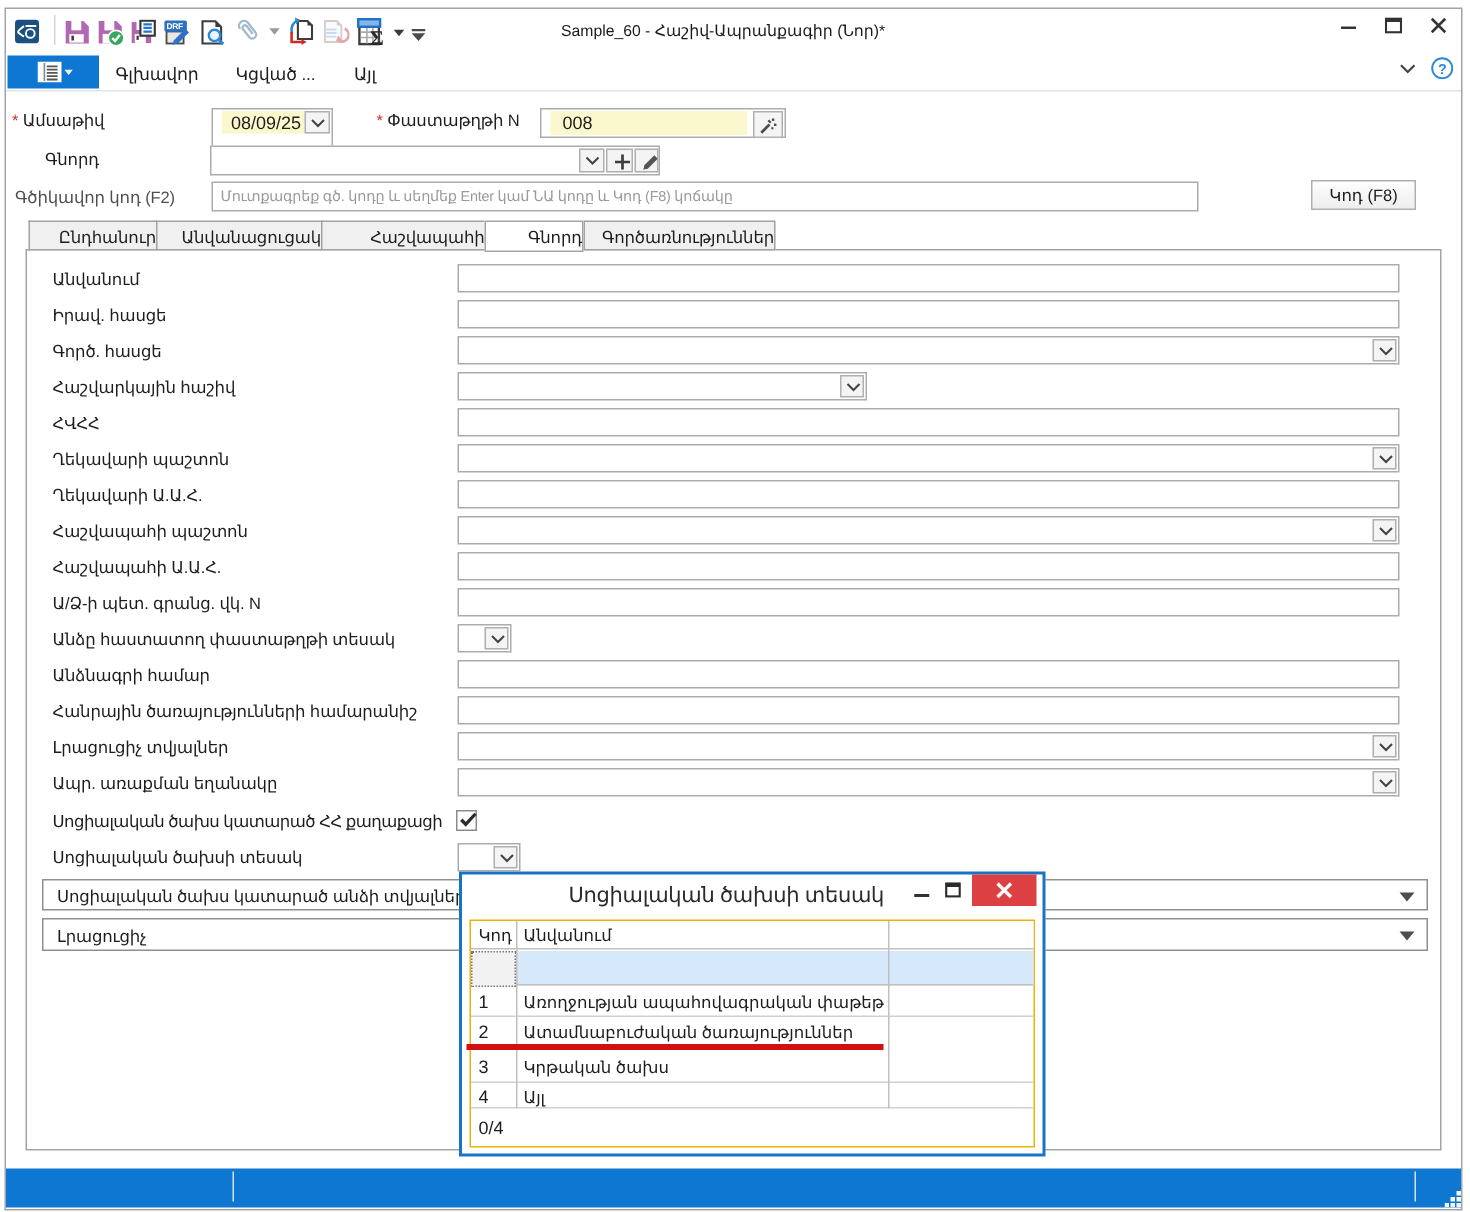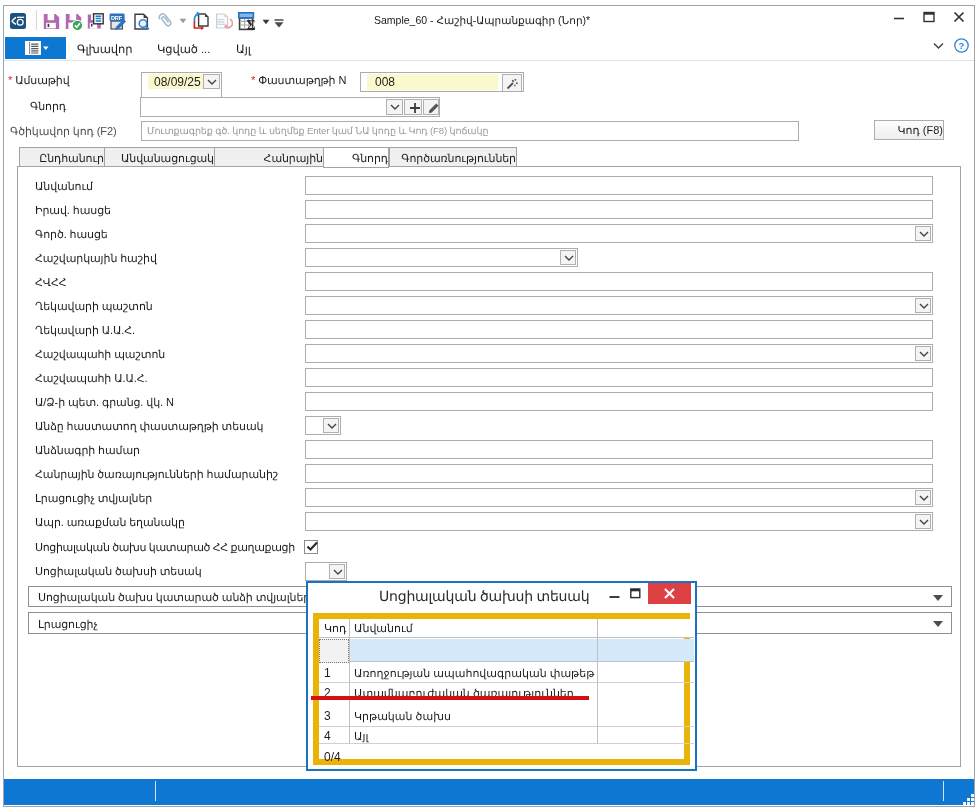--- a/index.html
+++ b/index.html
@@ -165,27 +165,27 @@
       <svg style="position:absolute;left:3px;top:2px" width="13" height="13" viewBox="0 0 13 13">
         <path d="M2 11 l0.7-3 6.5-6.5 2.3 2.3-6.5 6.5z" fill="#555"></path>
         <path d="M2 11 l3-0.7-2.3-2.3z" fill="#555"></path>
       </svg>
     </div>
 </div>
 <div class="lbl" style="left:10px;top:125px;color:#4f4f4f">Գծիկավոր կոդ (F2)</div>
 <div class="fld" style="left:141px;top:121px;width:658px;height:20px">
   <div style="position:absolute;left:5px;top:3px;font-size:9.6px;letter-spacing:-.15px;color:#9a9a9a;white-space:nowrap">Մուտքագրեք գծ. կոդը և սեղմեք Enter կամ ՆԱ կոդը և Կոդ (F8) կոճակը</div>
 </div>
-<div class="abs" style="left:874px;top:120px;width:70px;height:20px;border:1px solid #aeaeae;background:linear-gradient(#fdfdfd,#eeeeee);font-size:11px;color:#1d1d1d;text-align:right;padding-top:3px">Կոդ (F8)</div>
+<div class="abs" style="left:874px;top:120px;width:70px;height:20px;border:1px solid #aeaeae;background:linear-gradient(#fdfdfd,#eeeeee);font-size:11px;color:#1d1d1d;text-align:center;padding-top:3px">Կոդ (F8)</div>
 
 <div class="abs" style="left:17px;top:166px;width:944px;height:601px;border:1px solid #a3a3a3;background:#fff"></div>
 <div id="tabstrip" class="abs" style="left:19px;top:147px;height:20px;font-size:11px">
   <div class="tab" style="left:0;width:85px">Ընդհանուր</div>
   <div class="tab" style="left:85px;width:110px">Անվանացուցակ</div>
-  <div class="tab" style="left:195px;width:109px">Հանրային</div>
+  <div class="tab" style="left:195px;width:109px">Հաշվապահի</div>
   <div class="tab act" style="left:304px;width:66px">Գնորդ</div>
   <div class="tab" style="left:370px;width:128px">Գործառնություններ</div>
 </div>
 <style>
 .tab{position:absolute;top:0;height:20px;background:#f0f0f0;border:1px solid #a3a3a3;border-right:none;text-align:right;padding-top:4px;color:#1d1d1d;letter-spacing:-.1px}
 #tabstrip .tab:last-child{border-right:1px solid #a3a3a3}
 .tab.act{background:#fff;height:21px;border-right:1px solid #a3a3a3;z-index:3}
 </style>
 
 <div class="lbl" style="left:35px;top:180px">Անվանում</div>
@@ -291,21 +291,21 @@
   <svg class="abs" style="left:322px;top:5px" width="11" height="11" viewBox="0 0 11 11">
       <rect x="0.8" y="1" width="9" height="8.6" fill="none" stroke="#2b2b2b" stroke-width="1.4"></rect>
       <path d="M0.8 2.1 h9" stroke="#2b2b2b" stroke-width="2.4"></path>
     </svg>
   <div class="abs" style="left:340px;top:0px;width:43px;height:21px;background:#dd4042">
     <svg style="position:absolute;left:15px;top:4px" width="13" height="13" viewBox="0 0 13 13">
         <path d="M2 2 L11 11 M11 2 L2 11" stroke="#fff" stroke-width="2.2"></path>
       </svg>
   </div>
 
-  <div class="abs" style="left:5px;top:30px;width:377px;height:152px;border:6px solid #eab308">
+  <div class="abs" style="left:5px;top:30px;width:377px;height:152px;border:1px solid #eab308">
 
     <div class="abs" style="left:0;top:0;width:375px;height:19px;border-bottom:1px solid #c0c0c0;background:#fff"></div>
     <div class="abs" style="left:5px;top:3px;font-size:11px;color:#1d1d1d">Կոդ</div>
     <div class="abs" style="left:35px;top:3px;font-size:11px;color:#1d1d1d">Անվանում</div>
 
     <div class="abs" style="left:0;top:20px;width:375px;height:23px;background:#d6e9fa;border-bottom:1px solid #c0c0c0"></div>
     <div class="abs" style="left:0px;top:20px;width:30px;height:24px;background:#f2f2f2;border:1px dotted #777"></div>
 
     <div class="abs" style="left:5px;top:47px;font-size:12px;color:#1d1d1d">1</div>
     <div class="abs" style="left:35px;top:48px;font-size:11px;color:#1d1d1d;width:243px;overflow:hidden;white-space:nowrap">Առողջության ապահովագրական փաթեթ</div>

